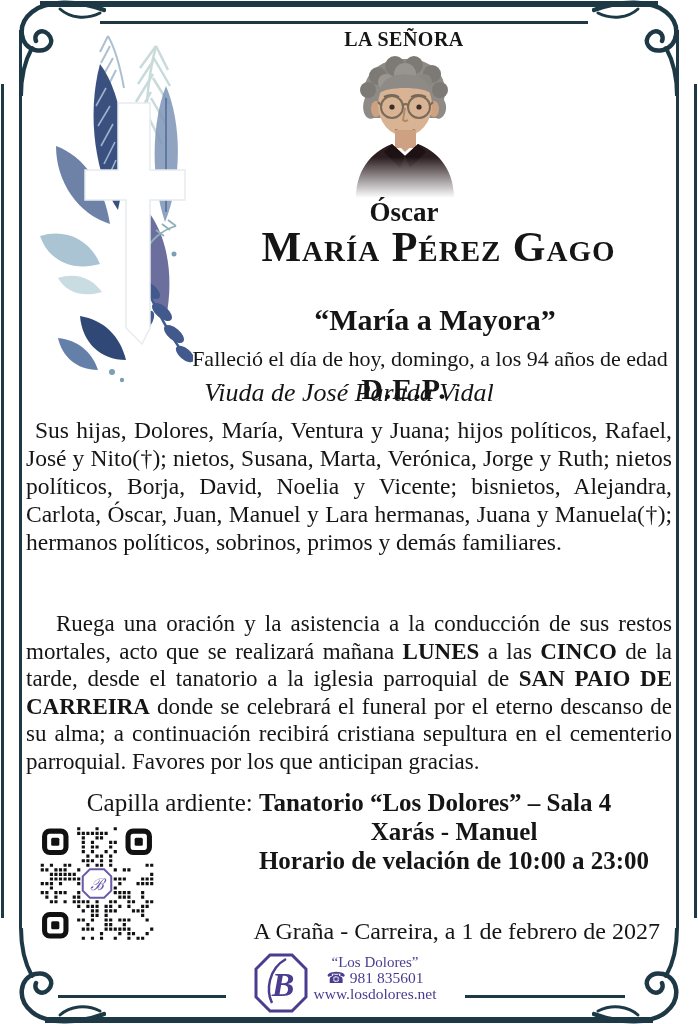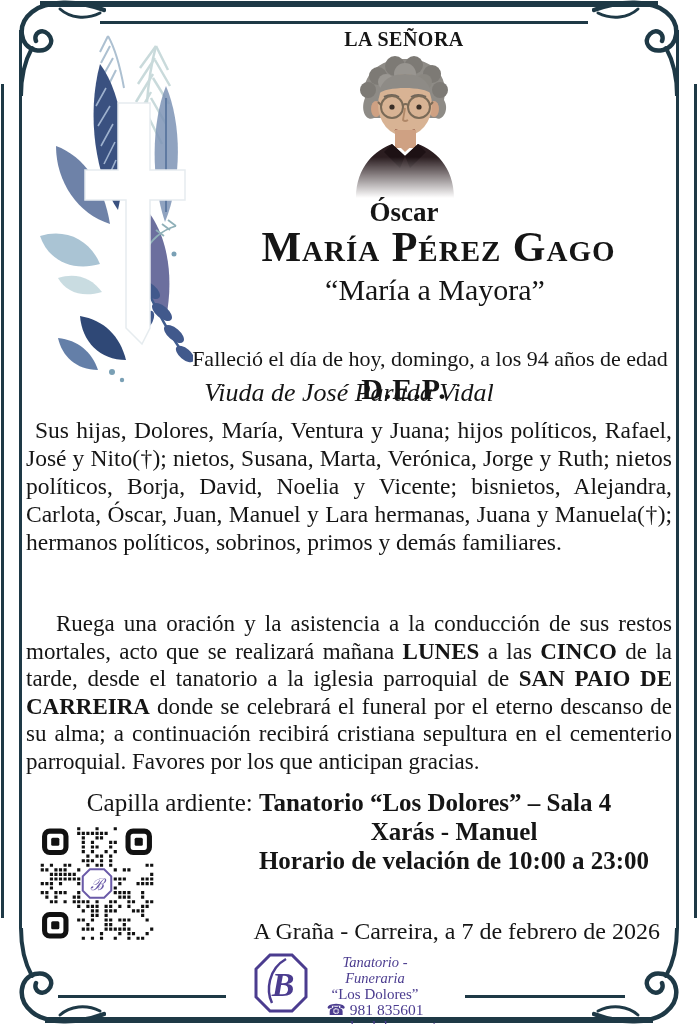--- a/index.html
+++ b/index.html
@@ -7,21 +7,21 @@
     width:698px;height:1024px;position:relative;background:#ffffff;
     font-family:"Liberation Serif","DejaVu Serif",serif;color:#151515;
     overflow:hidden;
   }
   .abs{position:absolute;}
   .line{background:#1e3946;}
   .ctr{text-align:center;}
   .pretitle{font-size:20px;font-weight:bold;letter-spacing:.5px;}
   .honorific{font-size:27px;font-weight:bold;}
   .name{font-size:42px;font-weight:bold;font-variant:small-caps;letter-spacing:1px;white-space:nowrap;}
-  .nickname{font-size:30px;font-weight:normal;}
+  .nickname{font-size:30px;font-weight:bold;margin-top:30px;}
   .deathline{font-size:22px;white-space:nowrap;margin-top:36px;}
   .rip{font-size:30px;font-weight:bold;letter-spacing:1px;}
   .widow{font-size:26px;font-style:italic;}
   .para{font-size:23.5px;line-height:28px;text-align:justify;margin:0;}
   .para2{font-size:23px;line-height:27.5px;}
   .ind1{text-indent:9px;}
   .ind2{text-indent:30px;}
   .wake1{font-size:25px;}
   .wake2{font-size:25px;font-weight:bold;}
   .dateline{font-size:24px;text-align:right;}
@@ -229,30 +229,29 @@
     <rect x="11" y="93" width="8" height="8" rx="1.5"></rect>
   </g>
 
   <g>
     <path d="M49,42 L63,42 L70,49 L70,63 L63,70 L49,70 L42,63 L42,49 Z" fill="#ffffff" stroke="#6a5aa8" stroke-width="2"></path>
     <text x="56" y="62" text-anchor="middle" font-size="16" font-style="italic" font-family="Liberation Serif, serif" fill="#6a5aa8">ℬ</text>
   </g>
 </svg>
 
 <div class="abs dateline" style="left:200px;right:38px;top:918px;">
-  <span>A Graña - Carreira, a 7 de febrero de 2026</span>
+  <span>A Graña - Carreira, a 1 de febrero de 2027</span>
 </div>
 
 <div class="abs line" style="left:58px;width:168px;top:995px;height:3px;"></div>
 <div class="abs line" style="left:465px;width:160px;top:995px;height:3px;"></div>
 
 <svg class="abs" style="left:252px;top:951px;" width="58" height="66" viewBox="0 0 58 66">
   <path d="M18,4 L40,4 L54,18 L54,46 L40,60 L18,60 L4,46 L4,18 Z" fill="none" stroke="#4b3c8f" stroke-width="3"></path>
   <text x="31" y="45" text-anchor="middle" font-size="34" font-style="italic" font-weight="bold" font-family="Liberation Serif, serif" fill="#4b3c8f">B</text>
   <path d="M20,52 C14,40 16,18 34,8" fill="none" stroke="#4b3c8f" stroke-width="2.5"></path>
 </svg>
 
 <div class="abs ctr fh-text" style="left:312px;top:954px;width:126px;">
-  <div class="fh-l1">Tanatorio - Funeraria</div>
   <div class="fh-l2">“Los Dolores”</div>
   <div class="fh-l3">☎ 981 835601</div>
   <div class="fh-l4">www.losdolores.net</div>
 </div>
 
 </body></html>

